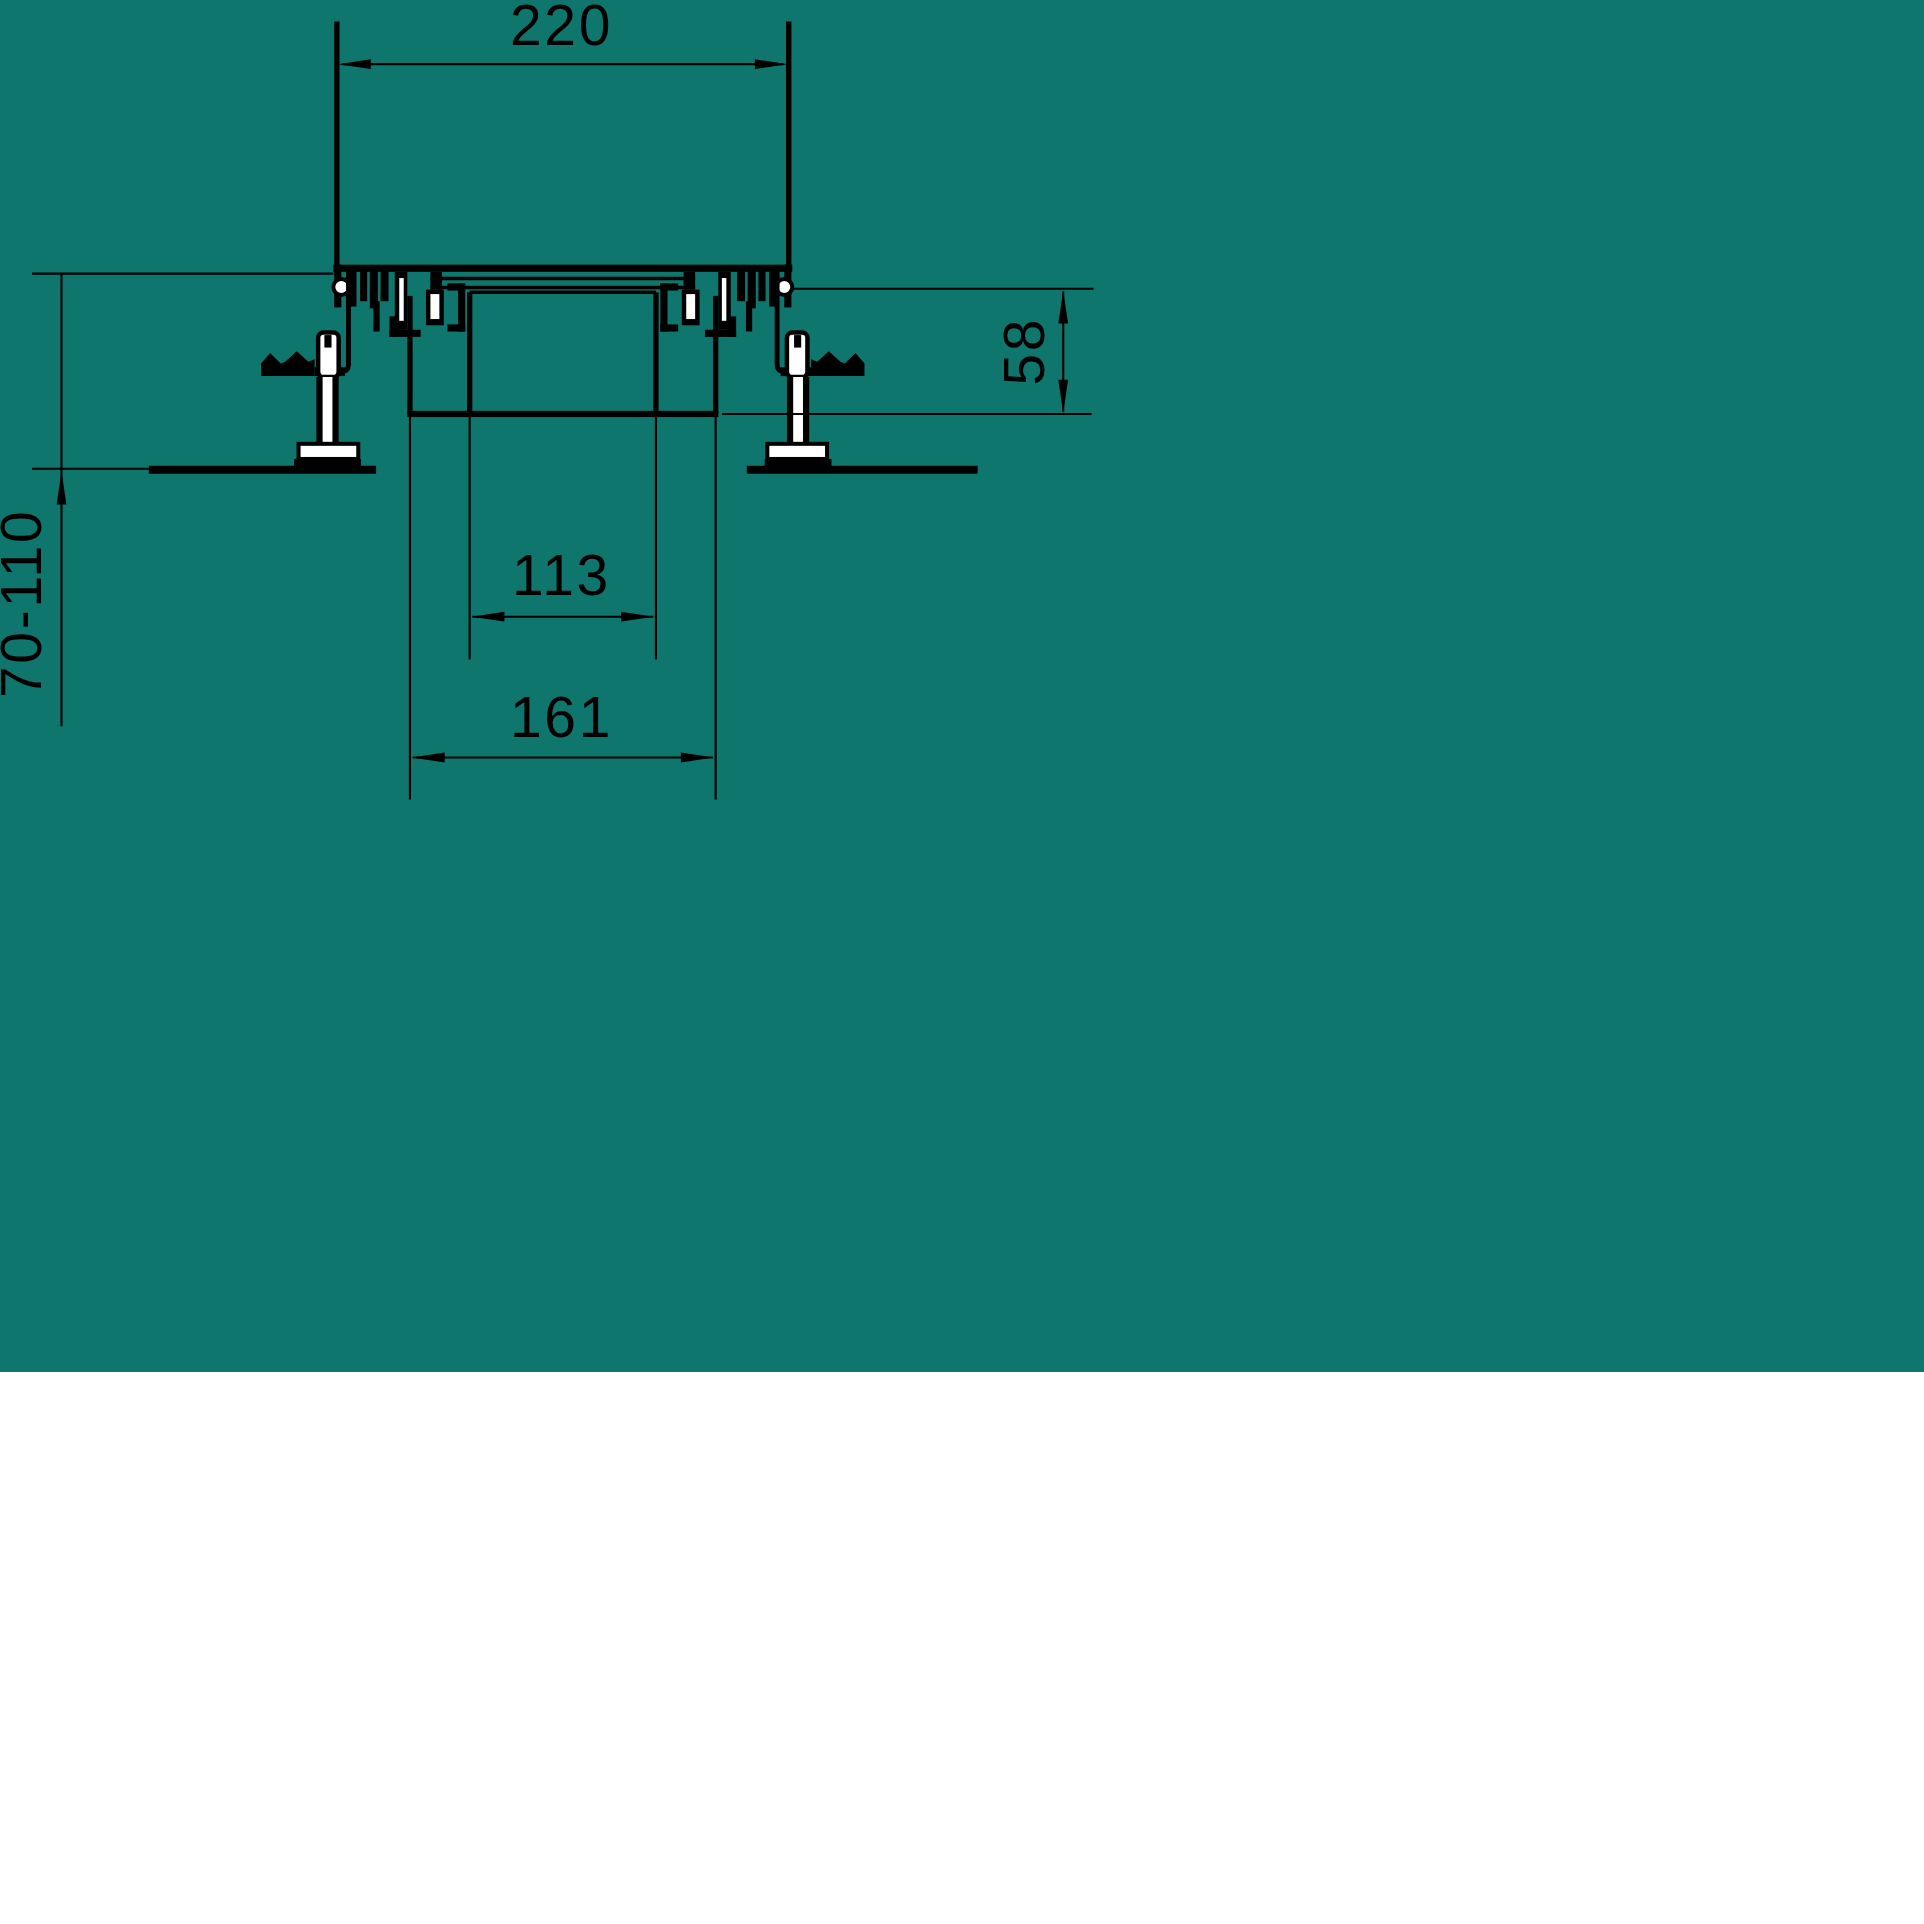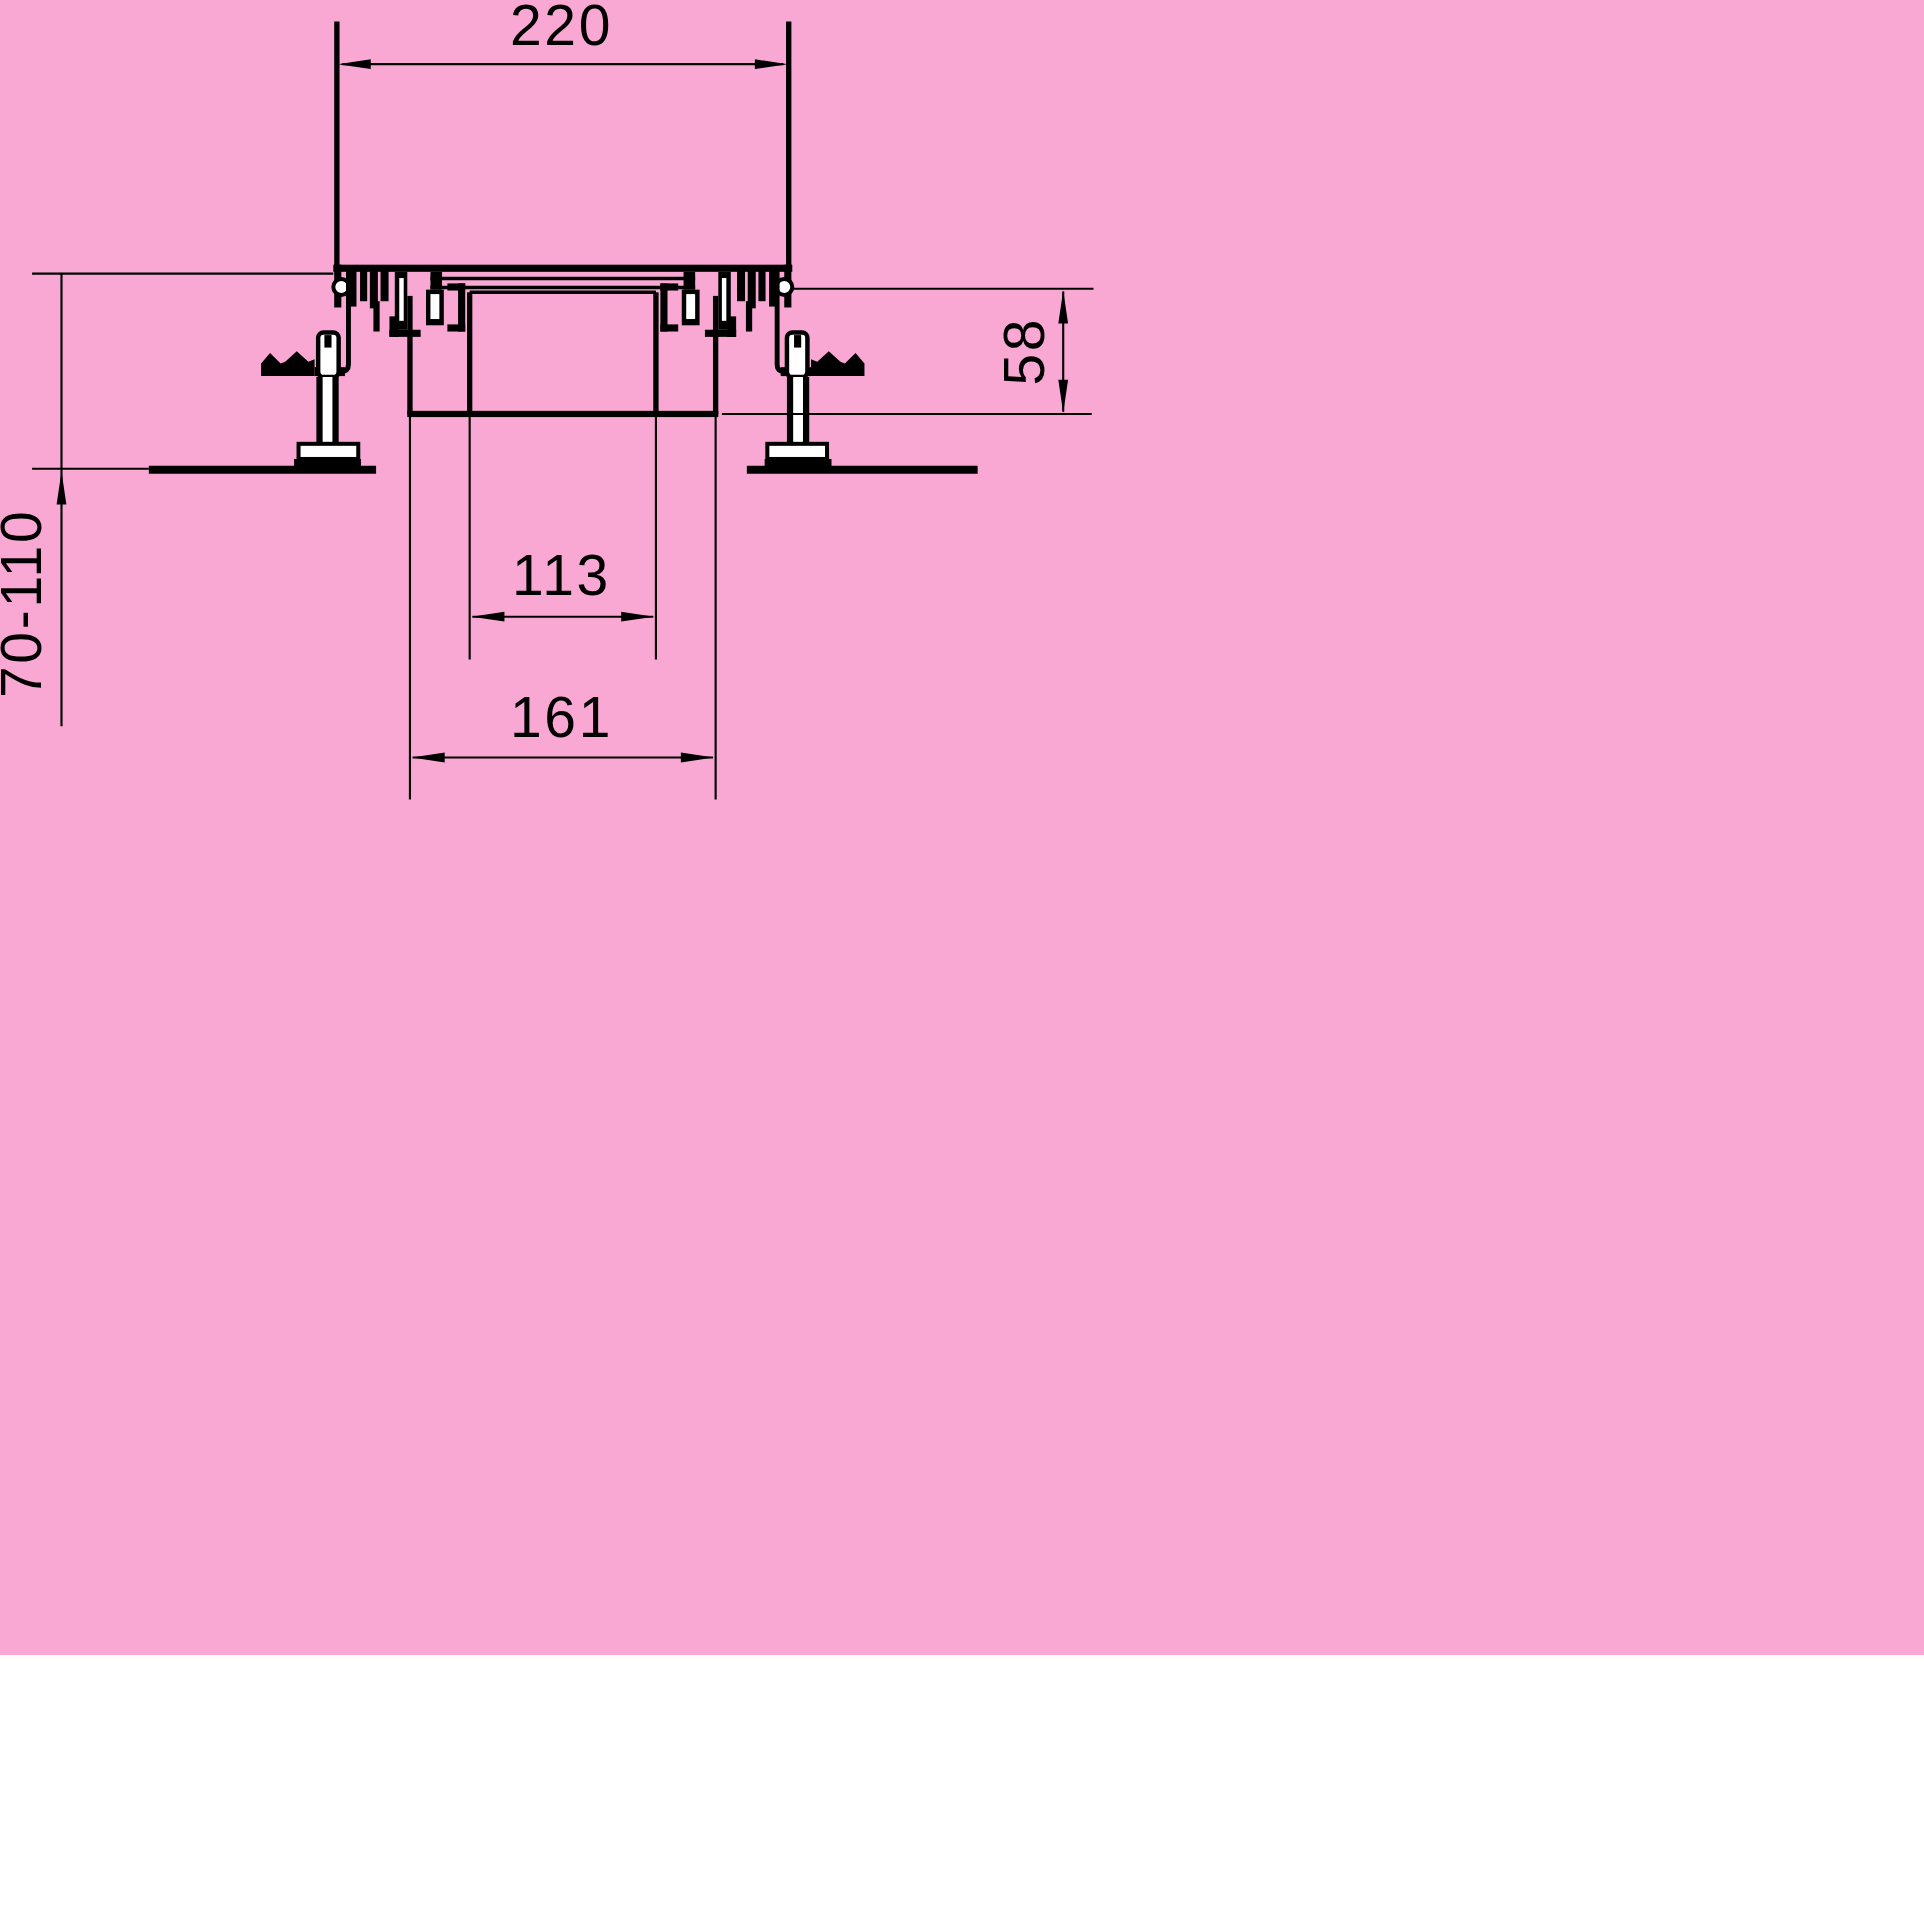--- a/index.html
+++ b/index.html
@@ -5,22 +5,22 @@
   html, body {
     margin: 0;
     padding: 0;
     background: #ffffff;
     width: 1925px;
     height: 1925px;
     overflow: hidden;
   }
   .drawing-wrap {
     width: 1925px;
-    height: 1655px;
-    background: #f9a8d4;
+    height: 1372px;
+    background: #0f766e;
   }
   svg text {
     font-family: "Liberation Sans", "DejaVu Sans", sans-serif;
     font-size: 64px;
     letter-spacing: 3px;
     fill: #000000;
   }
 </style>
 </head>
 <body>

